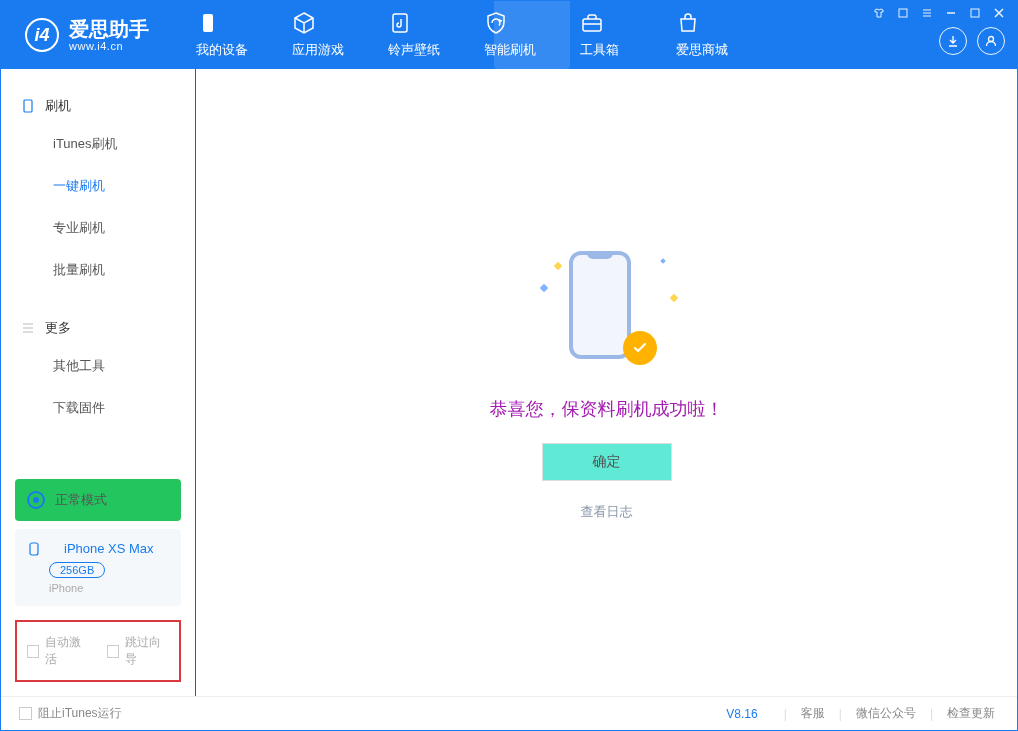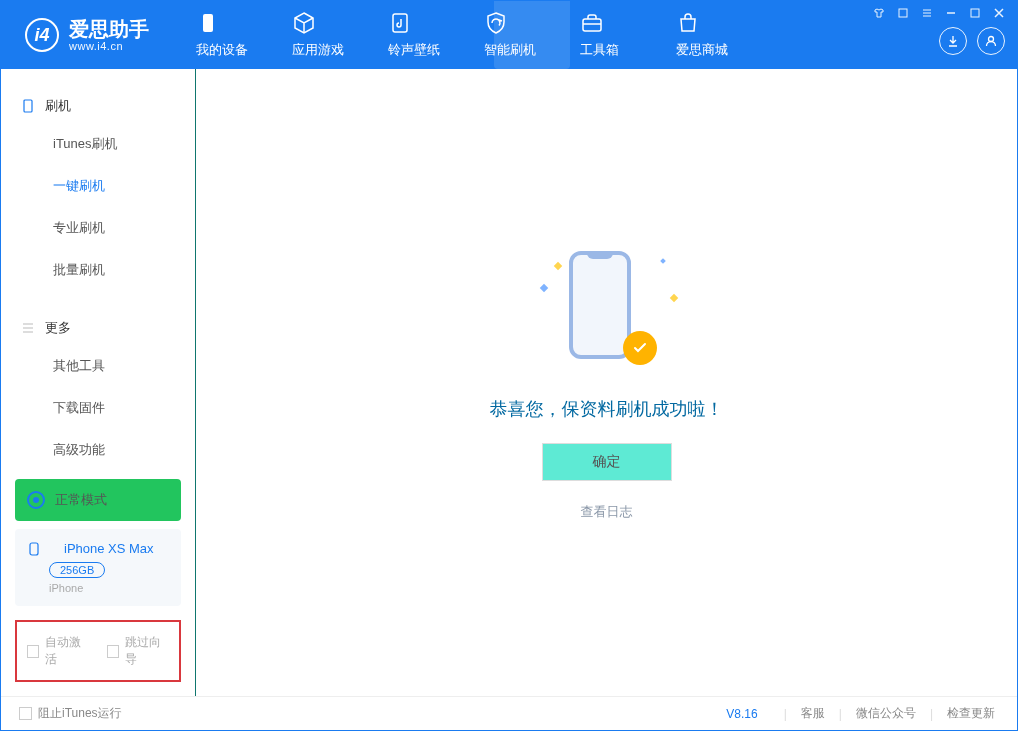--- a/index.html
+++ b/index.html
@@ -45,21 +45,21 @@
 
 
 .main { flex: 1; display: flex; flex-direction: column; align-items: center; justify-content: center; gap: 22px; }
 .illus { width: 140px; height: 130px; position: relative; }
 .phone { position: absolute; left: 32px; top: 6px; width: 62px; height: 108px; border: 4px solid #9bb8e6; border-radius: 12px; background: #f2f6fc; }
 .phone::before { content: ""; position: absolute; top: -4px; left: 14px; right: 14px; height: 8px; background: #9bb8e6; border-radius: 0 0 6px 6px; }
 .badge { position: absolute; right: 20px; bottom: 10px; width: 34px; height: 34px; background: #ffb300; border-radius: 50%; display: flex; align-items: center; justify-content: center; }
 .badge svg { width: 16px; height: 16px; color: #fff; }
 .spark { position: absolute; width: 6px; height: 6px; background: #ffd54f; transform: rotate(45deg); }
 .spark.blue { background: #7fb3ff; }
-.big-msg { font-size: 18px; color: #0369a1; font-weight: 500; }
+.big-msg { font-size: 18px; color: #a21caf; font-weight: 500; }
 .ok-btn { width: 130px; height: 38px; border: 1px solid #ddd; background: #5eead4; font-size: 14px; color: #555; cursor: pointer; }
 .log-link { color: #8a97a8; font-size: 13px; cursor: pointer; }
 
 
 .footer { height: 34px; border-top: 1px solid #eee; display: flex; align-items: center; padding: 0 18px; font-size: 12px; color: #888; }
 .footer .chk { color: #888; }
 .footer-spacer { flex: 1; }
 .fver { color: #1a7bf0; margin-right: 16px; }
 .flink { color: #888; cursor: pointer; padding: 0 4px; font-family: Liberation Serif, serif; }
 .fdiv { color: #ddd; margin: 0 10px; }
@@ -171,21 +171,20 @@
       </div>
       <div class="side-sec">
         <div class="side-title">
           <svg viewBox="0 0 14 14">
               <path d="M2 3h10M2 7h10M2 11h10" stroke="#bbb" stroke-width="1.2"></path>
             </svg>
           <span>更多</span>
         </div>
         <div class="side-item">其他工具</div>
         <div class="side-item">下载固件</div>
-        <div class="side-item">高级功能</div>
       </div>
       <div class="sidebar-spacer"></div>
       <div class="mode-card">
         <div class="mode-icon"></div>
         <span>正常模式</span>
       </div>
       <div class="device-card">
         <div class="device-line">
           <svg width="14" height="14" viewBox="0 0 14 14">
               <rect x="3" y="1" width="8" height="12" rx="2" fill="none" stroke="#1a7bf0" stroke-width="1.2"></rect>

